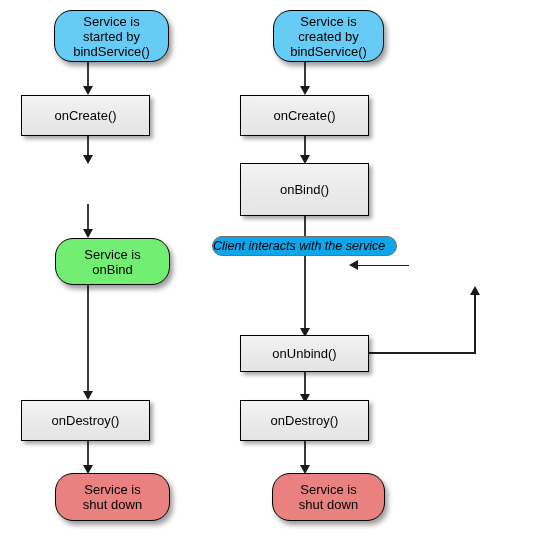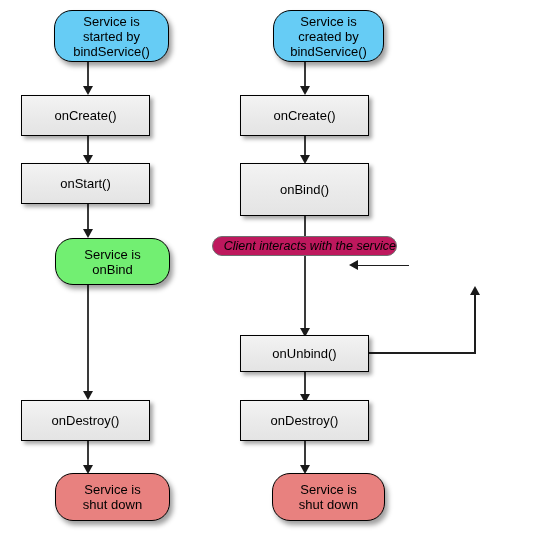--- a/index.html
+++ b/index.html
@@ -43,23 +43,23 @@
   .node.blue   { background: #66ccf5; }
   .node.green  { background: #72ef72; }
   .node.red    { background: #e8817f; }
 
   
   .note {
     position: absolute;
     box-sizing: border-box;
     display: flex;
     align-items: center;
-    justify-content: flex-end;
+    justify-content: flex-start;
     text-align: center;
-    background: #be185d;
+    background: #0ea5e9;
     border: 1px solid #6f6f6f;
     border-radius: 9px;
     font-size: 12.5px;
     line-height: 14px;
     font-style: italic;
     color: #000;
     z-index: 4;
   }
   .note.pill { border-radius: 12px; }
 
@@ -126,23 +126,20 @@
       <span>Service is</span><br>
       <span>started by</span><br>
       <span>bindService()</span>
     </span>
   </div>
 
   <div class="node process" style="left:21px; top:95px; width:129px; height:41px;">
     <span class="lbl">onCreate()</span>
   </div>
 
-  <div class="node process" style="left:21px; top:163px; width:129px; height:41px;">
-    <span class="lbl">onStart()</span>
-  </div>
 
   <div class="node terminator green" style="left:31px; top:238px; width:115px; height:47px;">
     <span class="lbl">
       <span>Service is</span><br>
       <span>onBind</span>
     </span>
   </div>
 
 
   <div class="node process" style="left:21px; top:400px; width:129px; height:41px;">

